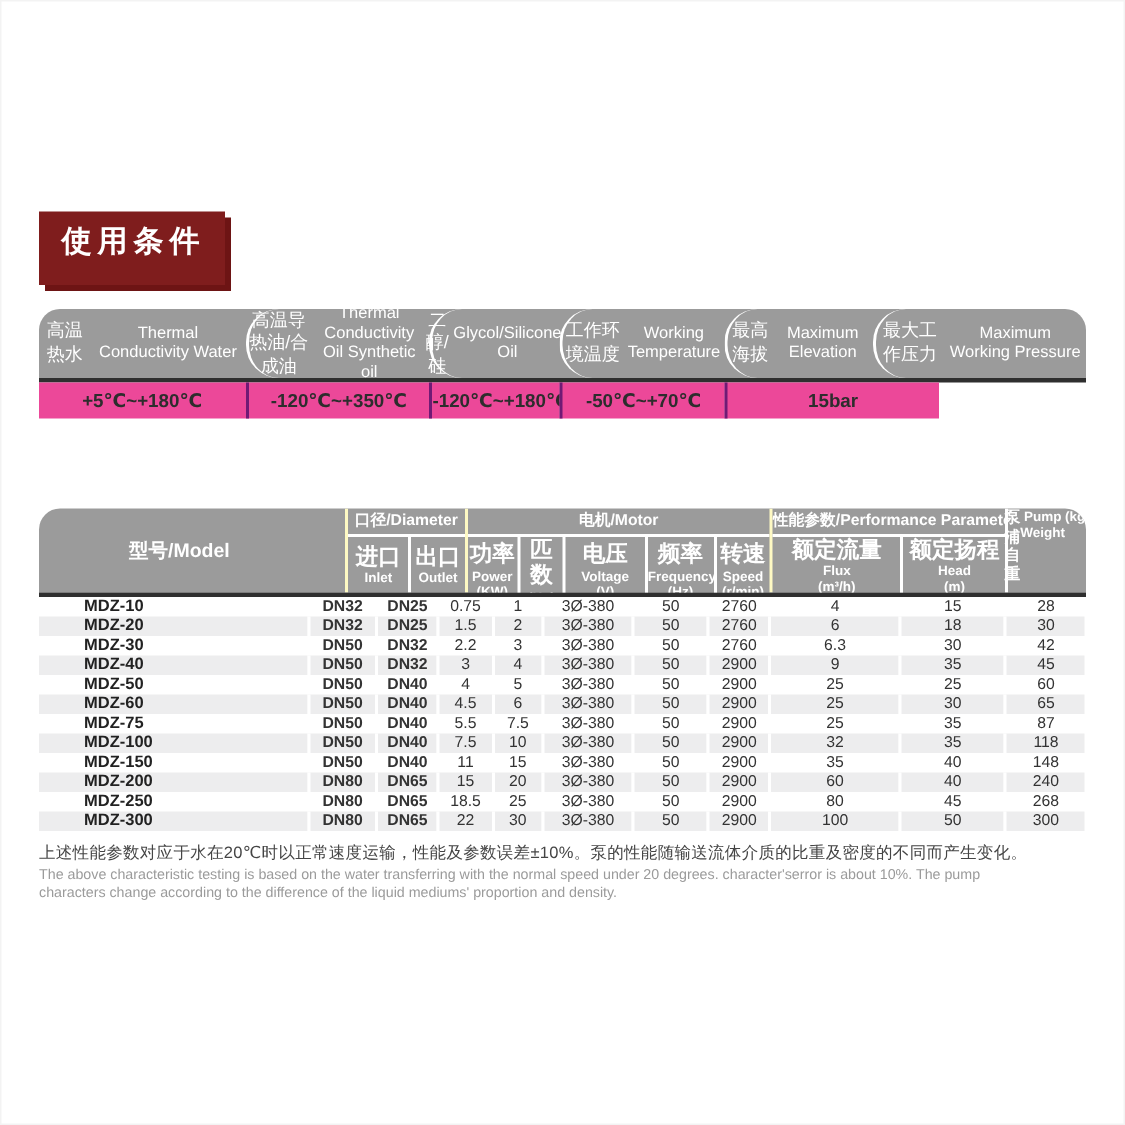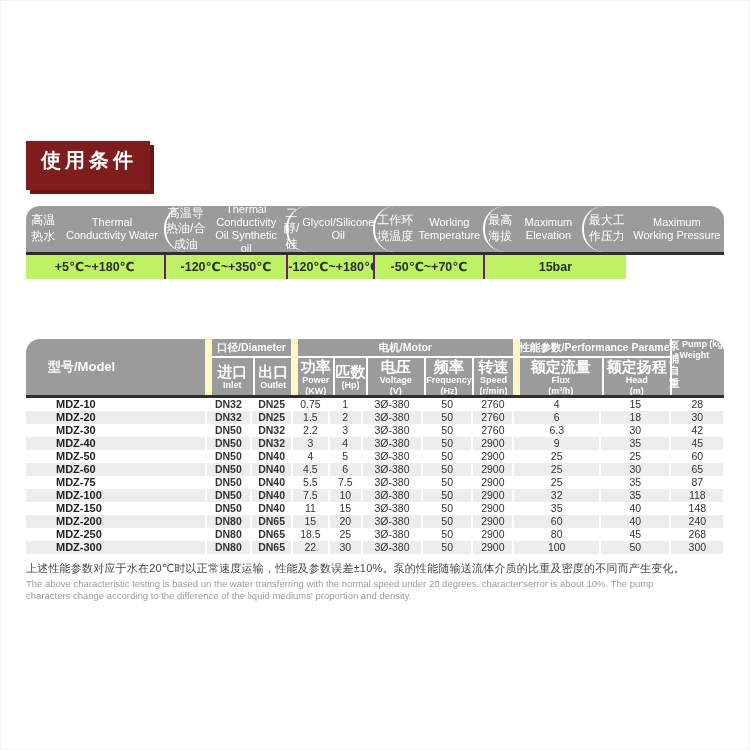--- a/index.html
+++ b/index.html
@@ -23,36 +23,36 @@
   .cond-th{
     display:flex;flex-direction:row;justify-content:center;align-items:center;
     text-align:center;color:#fff;height:46px;box-sizing:border-box;
   }
   .cond-th:not(:first-child){border-left:2px solid #fff;border-radius:22px;}
   .cond-th .zh{font-size:12px;line-height:1.3;}
   .cond-th .en{font-size:11px;line-height:1.2;padding:0 3px;}
   .dark-line{height:3px;background:#2f2f2f;}
   .cond-vals{display:flex;}
   .cond-td{
-    background:#bef264;height:24px;line-height:24px;text-align:center;
+    background:#ec4899;height:24px;line-height:24px;text-align:center;
     font-size:12.5px;font-weight:bold;color:#2d2d2d;box-sizing:border-box;
   }
   .cond-td:not(:first-child){border-left:2px solid #701a75;}
   .uc0{width:19.7%}.uc1{width:17.6%}.uc2{width:12.4%}.uc3{width:15.8%}.uc4{width:14.1%}.uc5{width:20.4%}
 
   
   .perf-section{margin-top:60px;}
   .perf-table{margin-top:12px;}
   .perf-header{
     display:flex;background:#9b9b9b;border-radius:14px 14px 0 0;overflow:hidden;
     color:#fff;height:56px;
   }
   .ph-model{width:25.6%;display:flex;align-items:center;padding-left:22px;
-    font-weight:bold;font-size:13px;box-sizing:border-box;}
-  .ph-group{box-sizing:border-box;border-left:7px solid #fef9c3;display:flex;flex-direction:column;}
+    font-weight:bold;font-size:13px;box-sizing:border-box;margin-left:38px;}
+  .ph-group{box-sizing:border-box;border-left:2px solid #fef9c3;display:flex;flex-direction:column;}
   .phg-diam{width:12.4%}.phg-motor{width:31.7%}.phg-perf{width:22.5%}
   .ph-gl{flex:0 0 17px;line-height:17px;text-align:center;font-weight:bold;
     font-size:10.5px;border-bottom:2px solid #fff;white-space:nowrap;overflow:hidden;}
   .ph-subs{flex:1;display:flex;}
   .ph-sub{display:flex;flex-direction:column;justify-content:center;text-align:center;
     font-weight:bold;box-sizing:border-box;}
   .ph-sub:not(:first-child){border-left:2px solid #fff;}
   .ph-sub .l1{font-size:15px;line-height:1.15;}
   .ph-sub .l2,.ph-sub .l3{font-size:9px;line-height:1.15;}
   .ph-weight{width:7.7%;border-left:2px solid #fff;display:flex;flex-direction:row;

